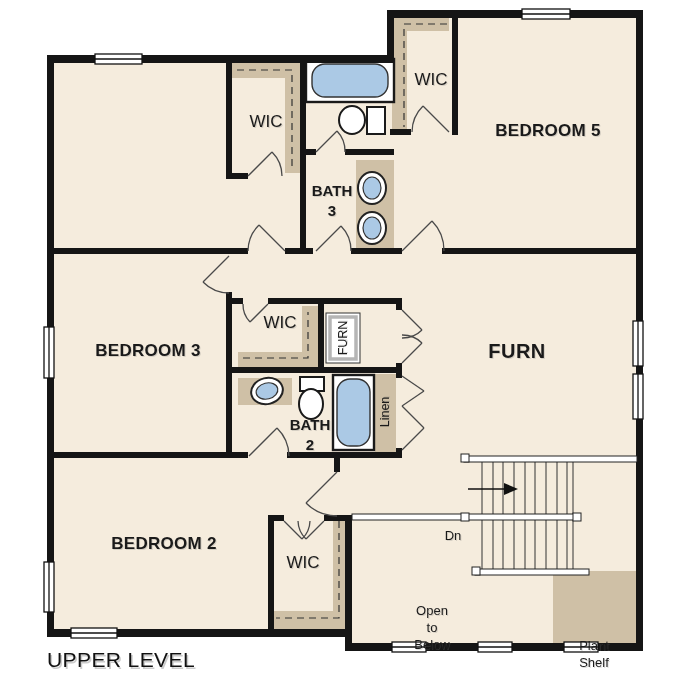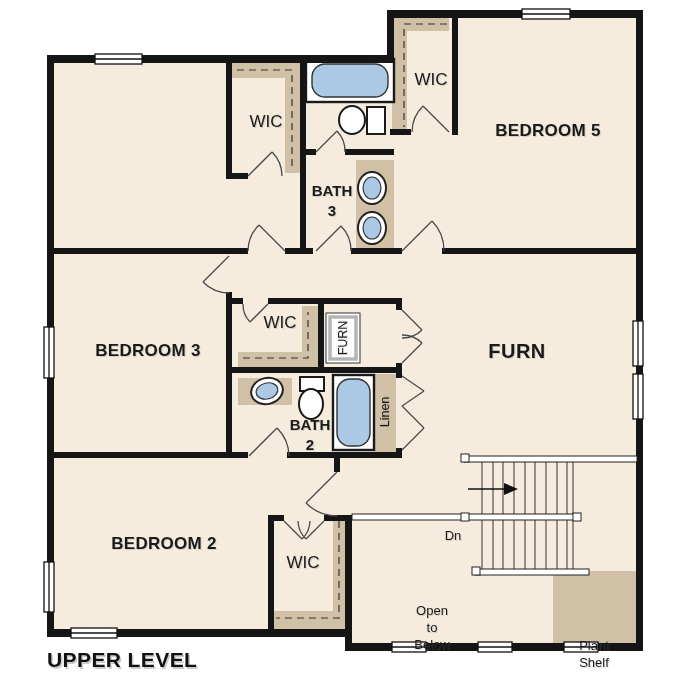--- a/index.html
+++ b/index.html
@@ -14,21 +14,21 @@
     text-shadow:1px 1px 0 rgba(120,120,120,.25);
   }
   .room{font-weight:bold;font-size:17px;letter-spacing:.3px;}
   .loft{font-weight:bold;font-size:20px;letter-spacing:.5px;}
   .bath{font-weight:bold;font-size:15px;line-height:1.35;}
   .small{font-size:17px;}
   .tiny{font-size:13px;margin-top:47px;}
   .rot{transform:translate(-50%,-50%) rotate(-90deg);font-size:12.5px;white-space:nowrap;}
   #plan-title{
     position:absolute;left:47px;top:646px;transform:none;text-align:left;
-    font-weight:bold;font-size:21px;color:#111;letter-spacing:.4px;
+    font-weight:normal;font-size:21px;color:#111;letter-spacing:.4px;
     text-shadow:1.5px 1.5px 0 rgba(110,110,110,.35);
   }
 </style>
 </head>
 <body>
 
 <div id="canvas">
 
 <svg id="plan-svg" width="687" height="687" viewBox="0 0 687 687">
 

